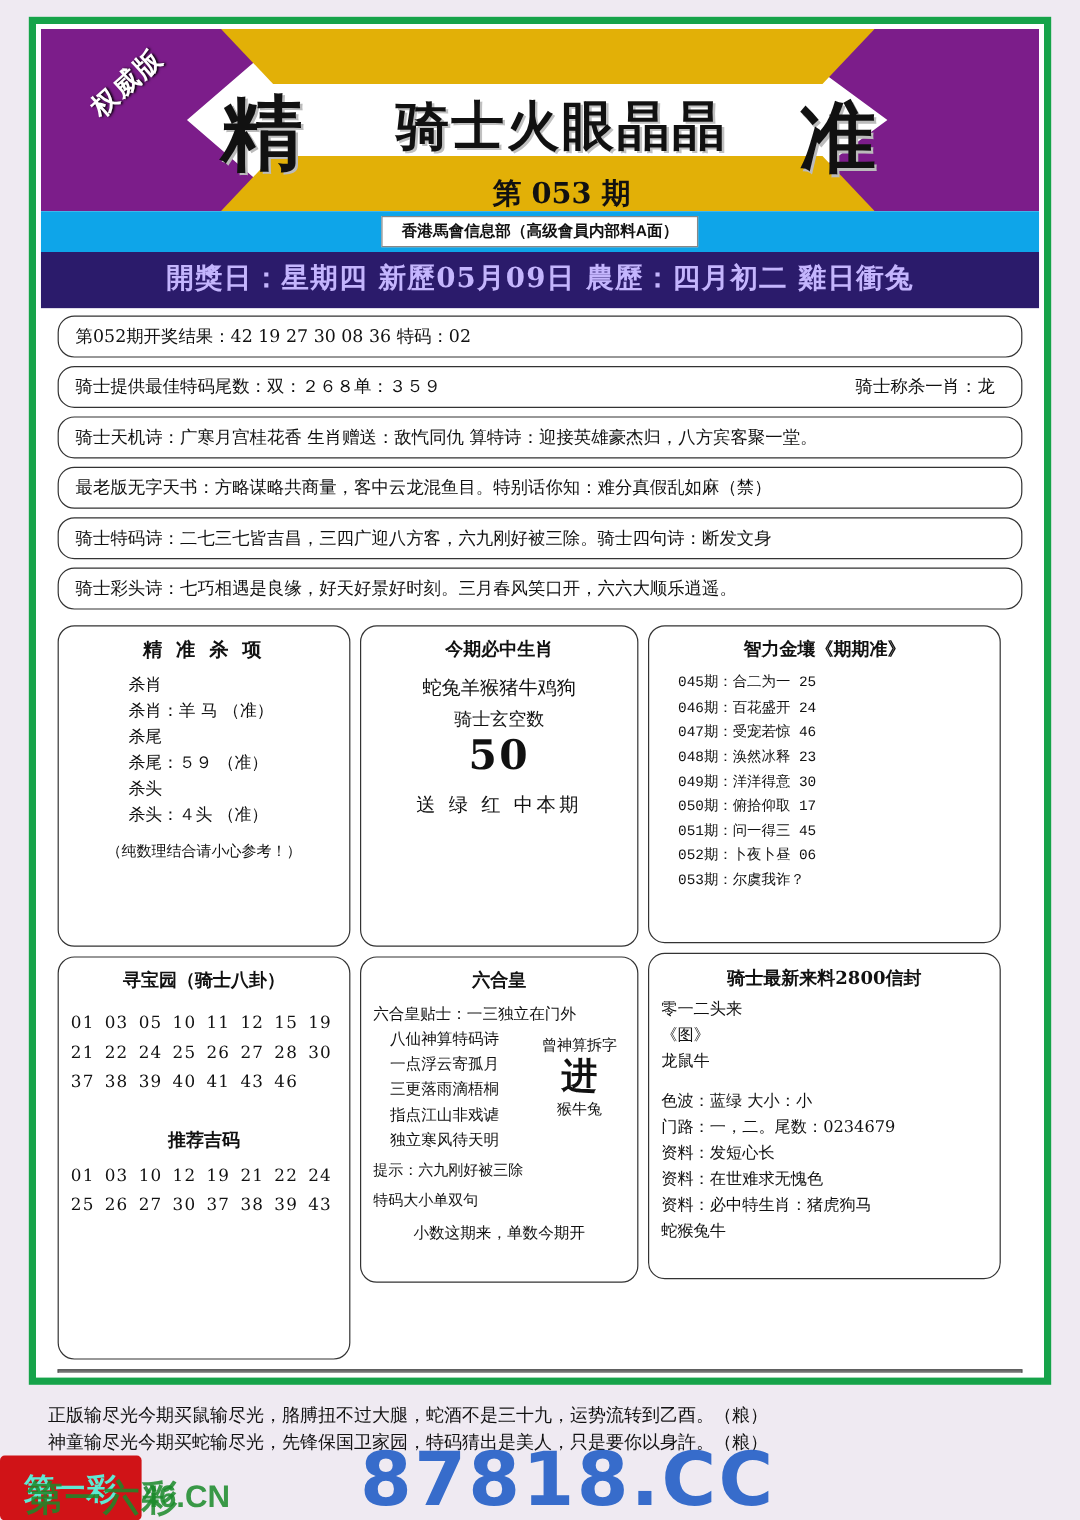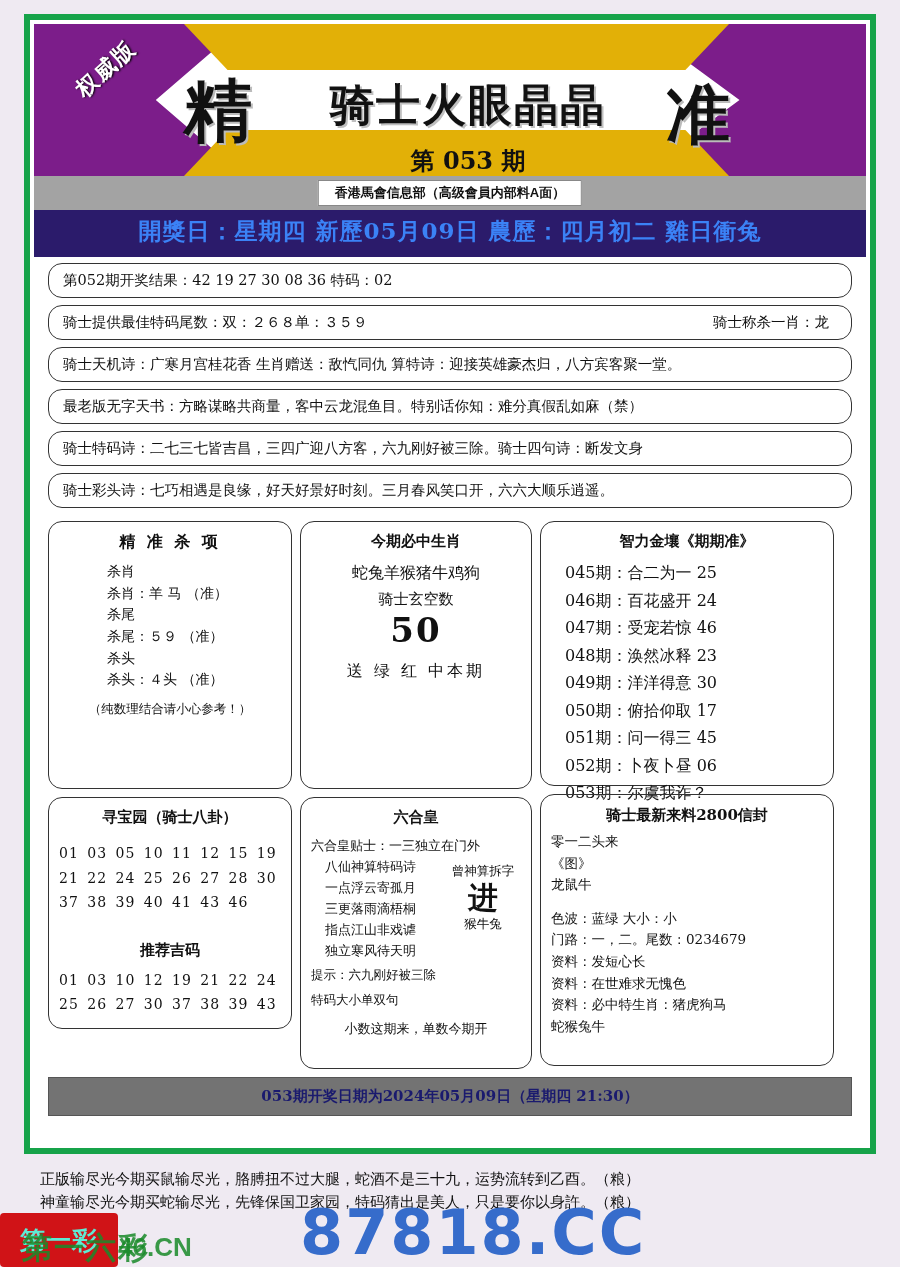--- a/index.html
+++ b/index.html
@@ -83,30 +83,30 @@
     font-family:"DejaVu Serif",serif;
     text-shadow:2px 2px 0 #c0c0c0;
     white-space:nowrap;
   }
   .center-title .t2{
     margin-top:10px;font-size:24px;font-weight:bold;color:#111;
     font-family:"DejaVu Serif",serif;
   }
   
   .subbar{
-    position:relative;background:#a3a3a3;height:34px;
+    position:relative;background:#0ea5e9;height:34px;
   }
   .subbar .box{
     position:absolute;left:50%;transform:translateX(-50%);top:4px;
     background:#fff;border:1px solid #888;
     padding:3px 16px;font-size:13px;color:#111;font-weight:bold;
     white-space:nowrap;
   }
   .datebar{
-    background:#2b1b6b;color:#3b82f6;text-align:center;
+    background:#2b1b6b;color:#c4b5fd;text-align:center;
     font-size:23px;font-weight:bold;padding:6px 0 10px 0;
     font-family:"DejaVu Serif",serif;letter-spacing:1px;
   }
   
   .rows{padding:6px 14px 2px 14px;background:#fff;}
   .row{
     border:1px solid #333;border-radius:14px;
     margin-bottom:7px;padding:7px 14px;
     font-size:14.5px;color:#111;white-space:nowrap;
     font-family:"DejaVu Serif",serif;
@@ -134,21 +134,21 @@
   .kill-list{font-size:14px;line-height:1.55;padding-left:4px;margin-left:44px;}
   .kill-note{text-align:center;font-size:12.5px;margin-top:10px;}
   .zodiac{font-size:16px;line-height:1.8;text-align:center;}
   .xuankong{font-size:15px;text-align:center;margin-top:2px;}
   .bignum{
     text-align:center;font-size:34px;font-weight:bold;letter-spacing:2px;
     margin:4px 0 10px 0;font-family:"DejaVu Serif",serif;
     line-height:1;
   }
   .send{text-align:center;font-size:16px;letter-spacing:3px;margin-top:14px;}
-  .zhili{font-size:16px;line-height:1.72;padding-left:14px;}
+  .zhili{font-size:12px;line-height:1.72;padding-left:14px;font-family:Liberation Mono, monospace;}
   .nums{font-size:14px;line-height:1.75;letter-spacing:1px;word-spacing:3px;
         font-family:"DejaVu Serif",serif;}
   .liuhe-body{font-size:13px;line-height:1.62;position:relative;}
   .liuhe-body .poem{margin-left:14px;}
   .jin-badge{
     position:absolute;right:-2px;top:26px;width:80px;text-align:center;
   }
   .jin-badge .lbl{font-size:12.5px;}
   .jin-badge .big{font-size:30px;font-weight:bold;line-height:1.1;}
   .jin-badge .sub{font-size:12.5px;}
@@ -240,21 +240,21 @@
               <div>杀肖</div>
               <div>杀肖：羊 马      （准）</div>
               <div>杀尾</div>
               <div>杀尾：５９      （准）</div>
               <div>杀头</div>
               <div>杀头：４头      （准）</div>
             </div>
             <div class="kill-note">（纯数理结合请小心参考！）</div>
           </div>
 
-          <div class="panel" style="height:232px">
+          <div class="panel" style="height:336px">
             <h3 class="small">寻宝园（骑士八卦）</h3>
             <div class="nums" style="margin-top:14px">01 03 05 10 11 12 15 19 21 22 24 25 26 27 28 30 37 38 39 40 41 43 46</div>
             <h3 class="small" style="margin-top:26px">推荐吉码</h3>
             <div class="nums" style="margin-top:8px">01 03 10 12 19 21 22 24 25 26 27 30 37 38 39 43</div>
           </div>
         </div>
 
         <div class="col b">
           <div class="panel" style="height:268px">
             <h3 class="small">今期必中生肖</h3>

